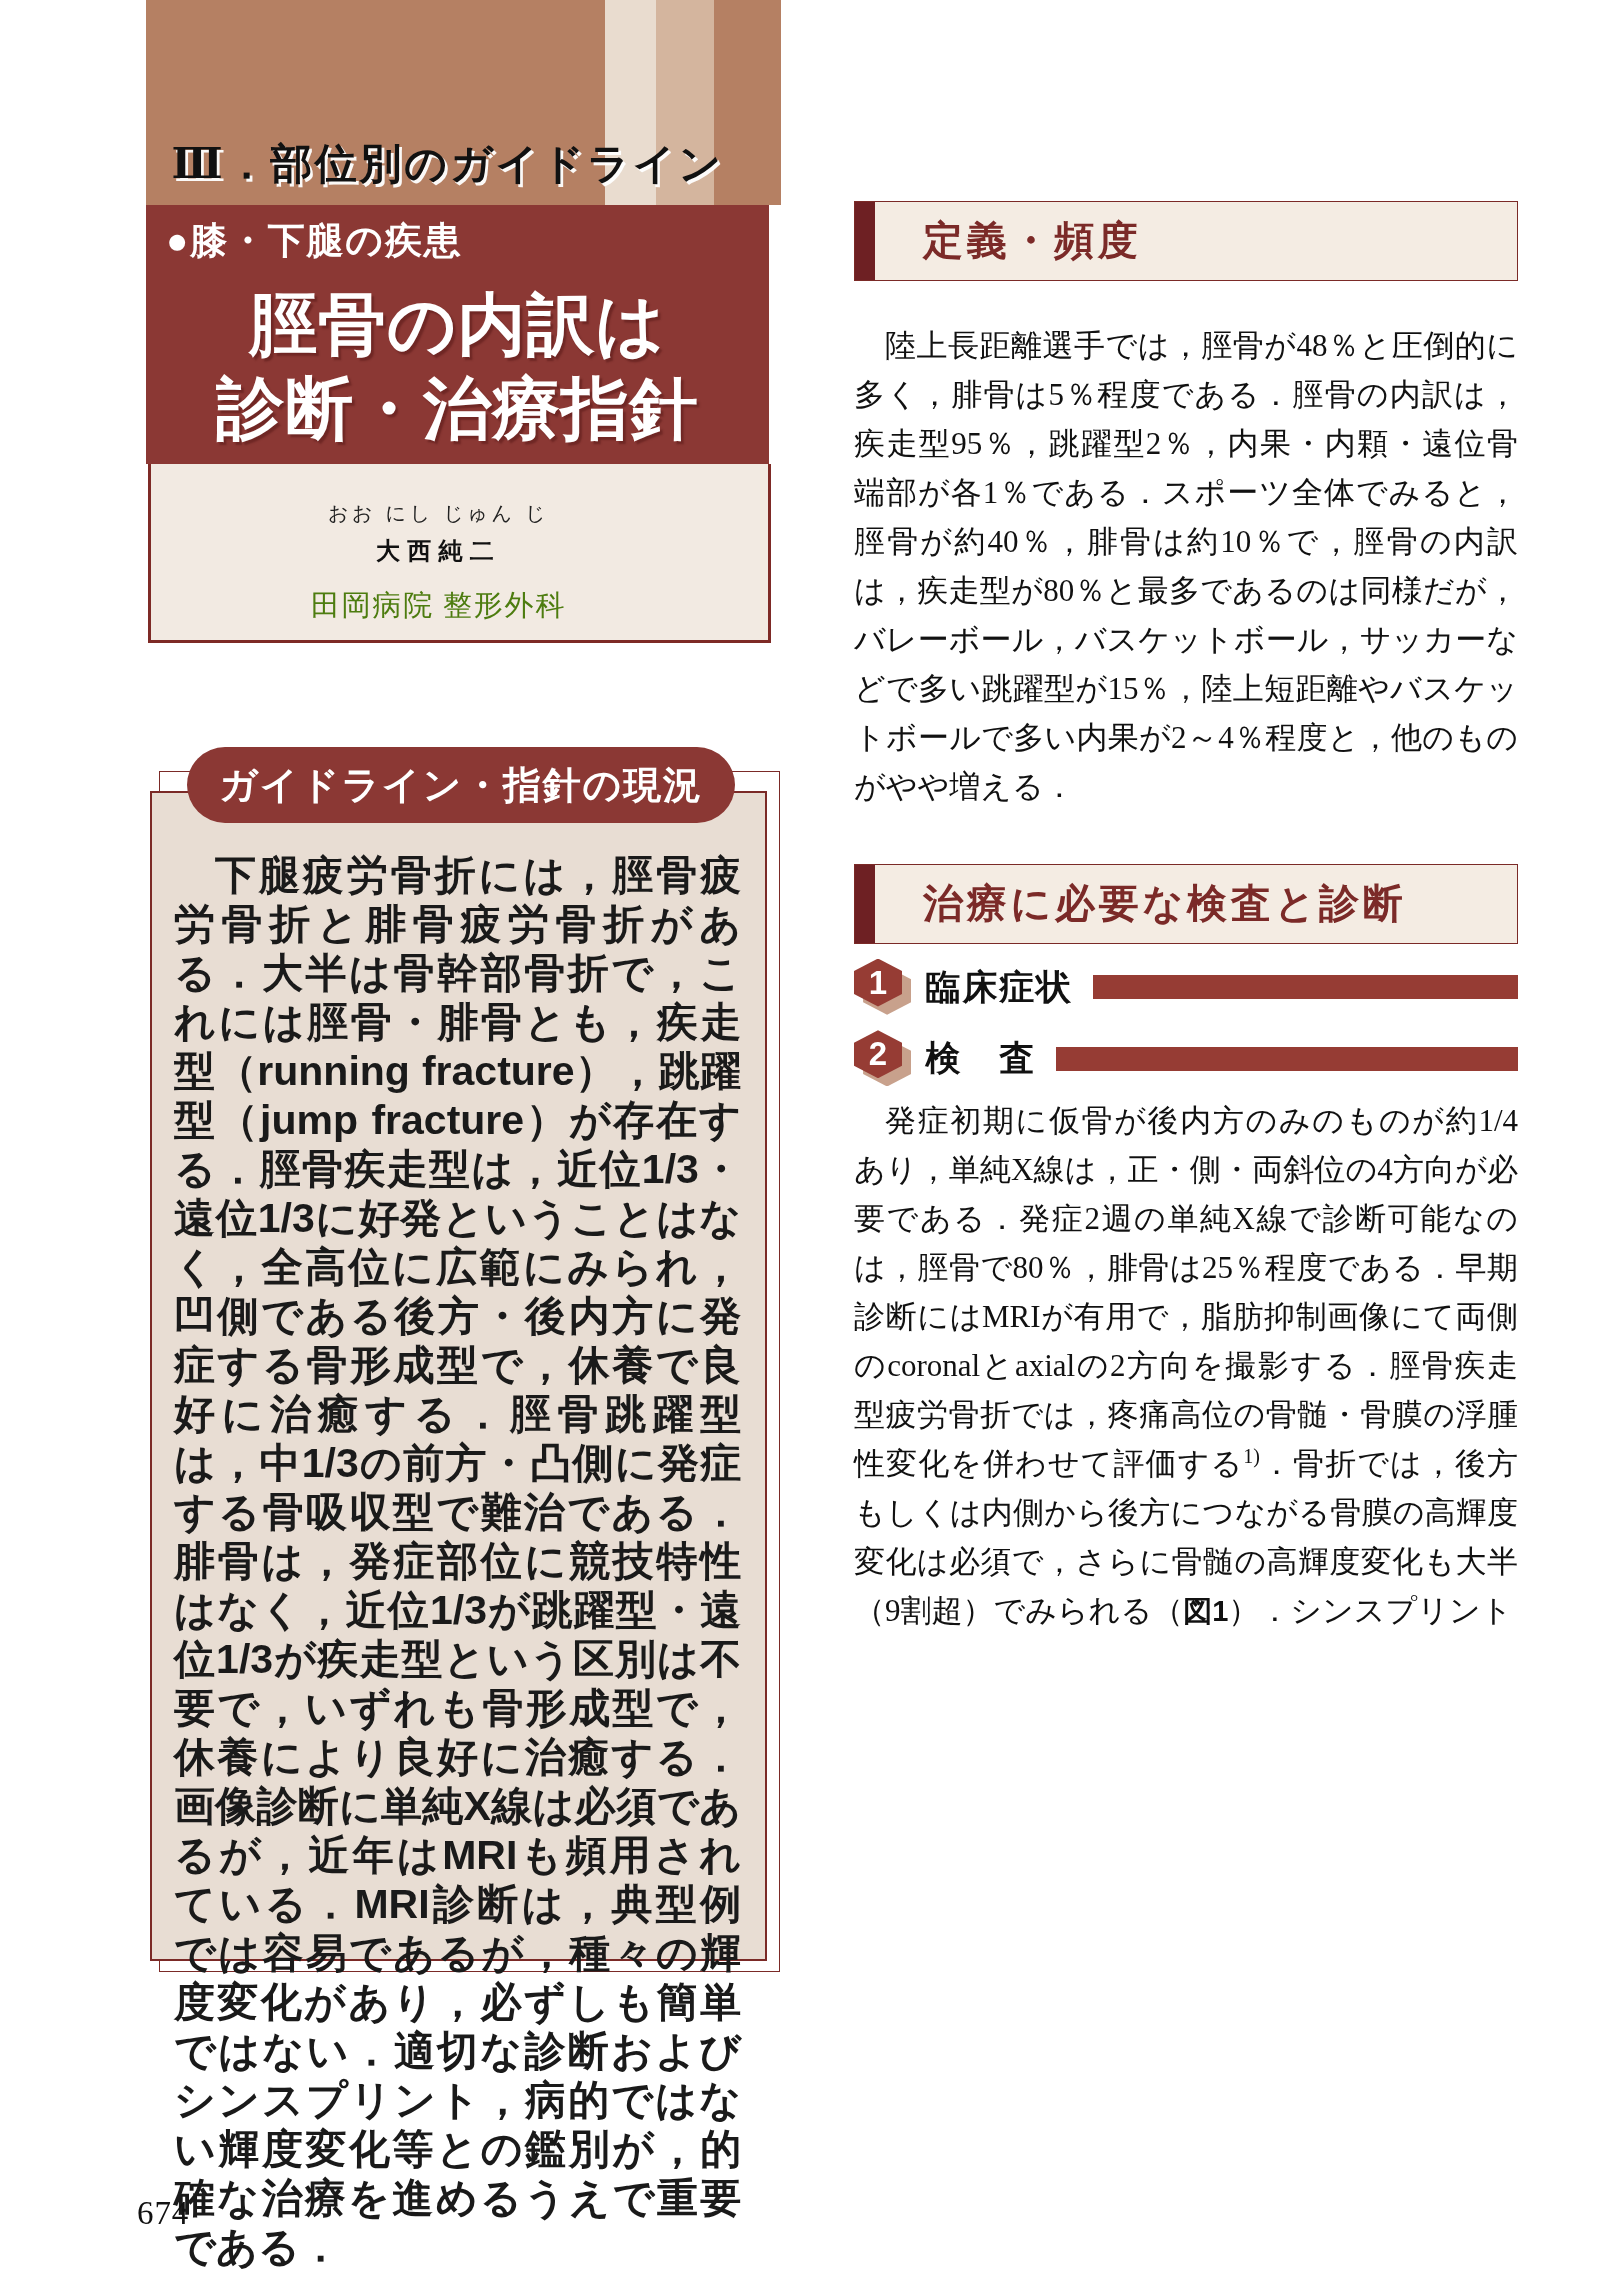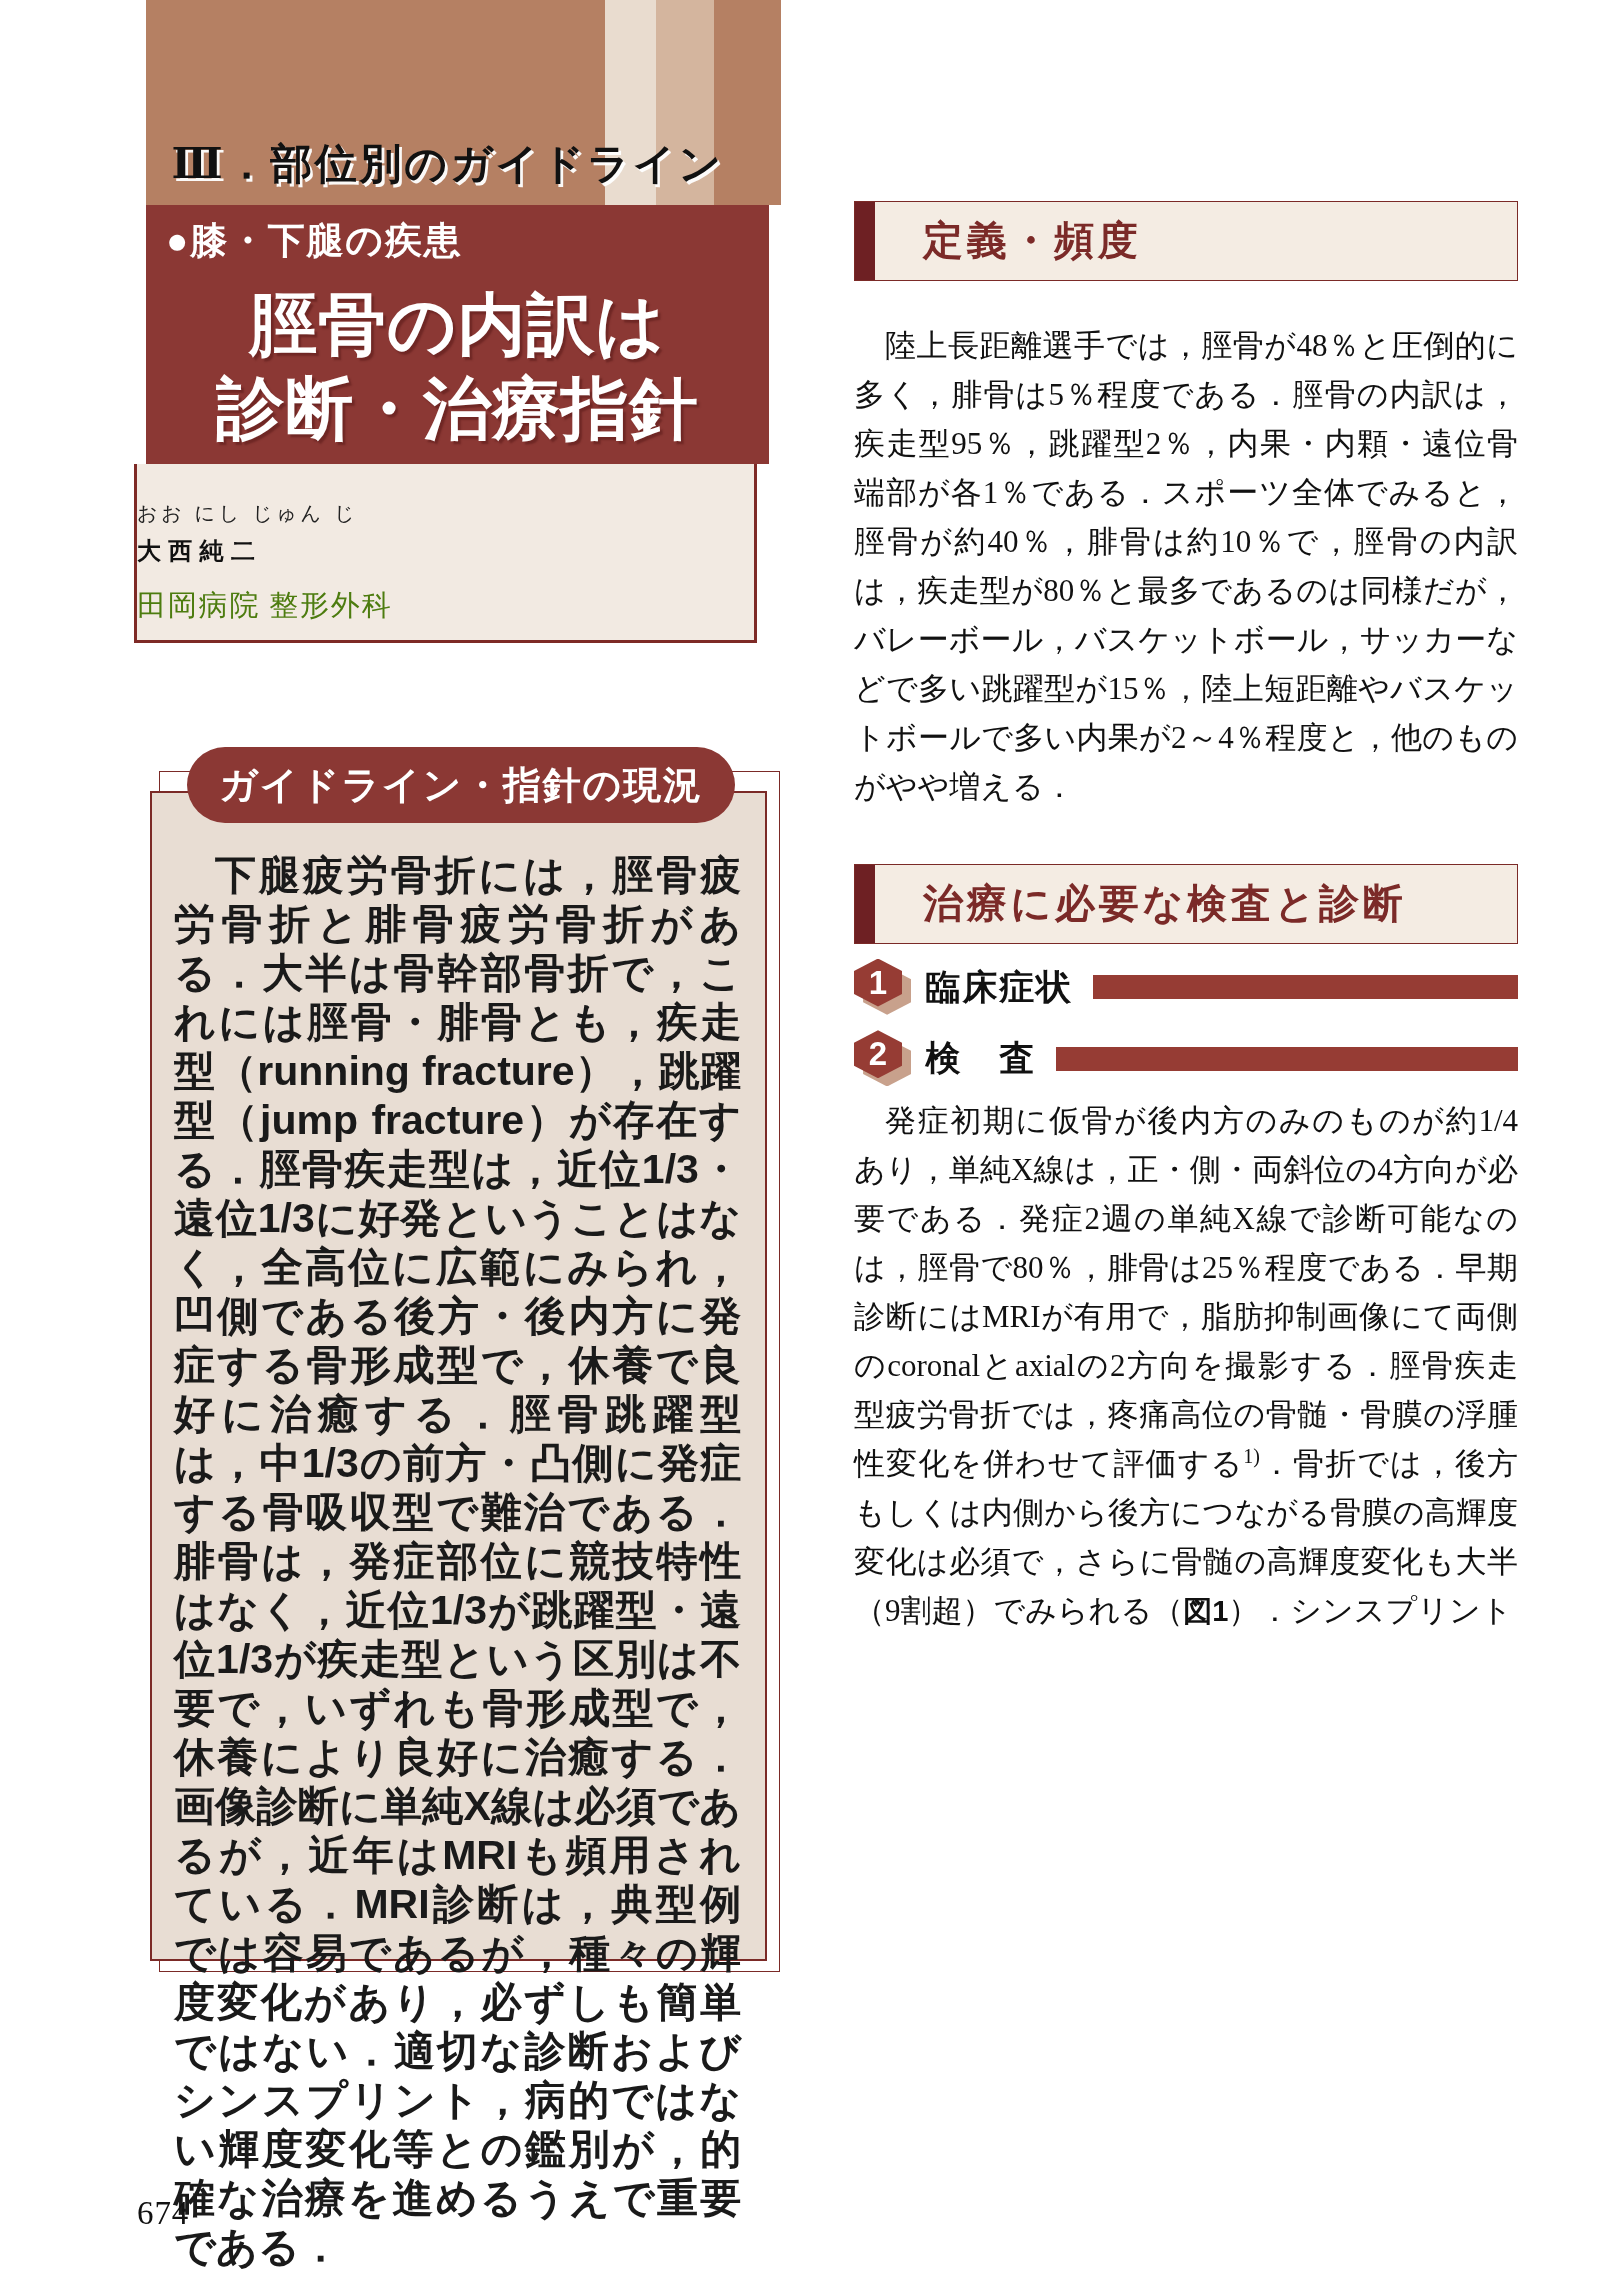--- a/index.html
+++ b/index.html
@@ -16,22 +16,22 @@
     color:#111;letter-spacing:2.7px;text-shadow:2.7px 2.7px 0 rgba(255,255,255,.95);white-space:nowrap;}
 
   
   .title-box{position:absolute;left:146px;top:205px;width:623px;height:259px;background:#8b3834;}
   .category{position:absolute;left:20px;top:11px;font-size:37px;font-weight:bold;color:#fff;letter-spacing:1.8px;}
   .main-title{position:absolute;left:0;top:77px;width:100%;text-align:center;color:#fff;
     font-size:68px;font-weight:bold;line-height:84px;letter-spacing:0.9px;
     text-shadow:2.7px 2.7px 1.8px rgba(60,10,10,.35);}
 
   
-  .author-box{position:absolute;left:134px;top:464px;width:623px;height:179px;background:#f2eae2;
-    border:3.7px solid #7e2a26;border-top:none;box-sizing:border-box;text-align:left;padding-right:42px;}
+  .author-box{position:absolute;left:148px;top:464px;width:623px;height:179px;background:#f2eae2;
+    border:3.7px solid #7e2a26;border-top:none;box-sizing:border-box;text-align:center;padding-right:42px;}
   .furigana{margin-top:37px;font-size:20px;color:#222;letter-spacing:3.7px;line-height:24px;}
   .author-name{font-size:24px;font-weight:bold;color:#111;letter-spacing:7.3px;line-height:48px;margin-top:1.8px;}
   .affiliation{font-size:29px;color:#4d7c0f;letter-spacing:1.8px;line-height:33px;margin-top:14.6px;}
 
   
   .gl-wrap{position:absolute;left:150px;top:747px;width:630px;height:1229px;}
   .gl-frame{position:absolute;left:9.1px;top:24px;right:0;bottom:3.7px;border:1.8px solid #7b2a27;}
   .gl-box{position:absolute;left:0;top:44px;right:12.8px;bottom:14.6px;background:#e8ddd3;
     border:2.7px solid #7b2a27;box-sizing:border-box;}
   .gl-pill{position:absolute;left:37px;top:0;width:548px;height:76px;background:#8b3834;

